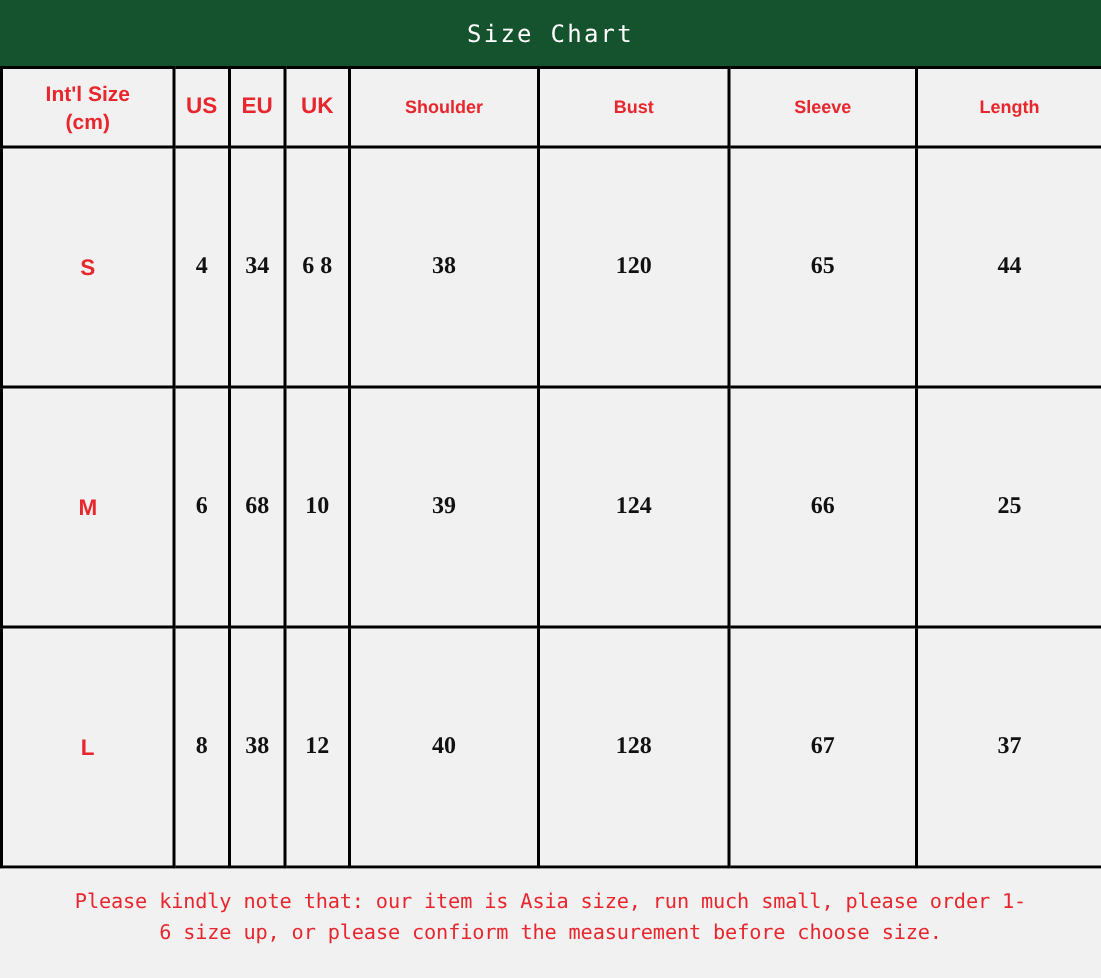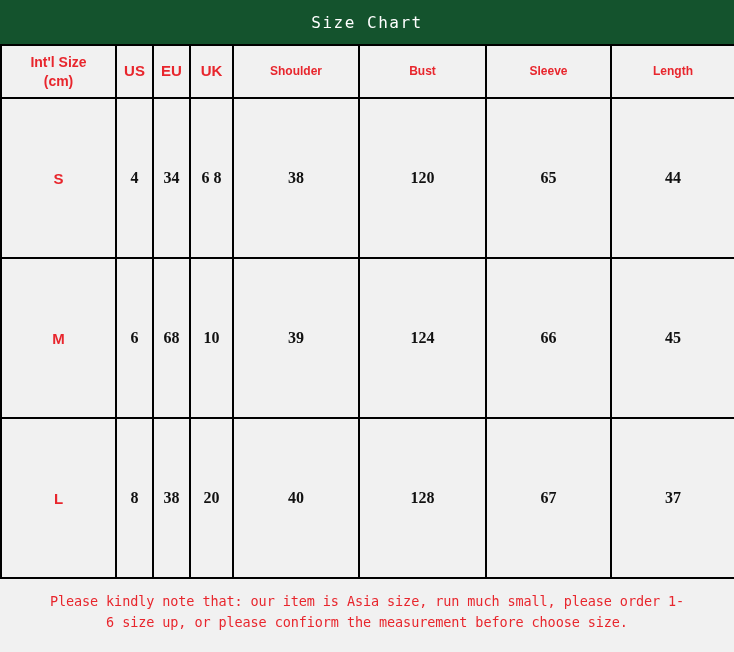--- a/index.html
+++ b/index.html
@@ -171,27 +171,27 @@
         <td class="cell-val">44</td>
       </tr>
       <tr class="data-row">
         <td class="cell-size">M</td>
         <td class="cell-val">6</td>
         <td class="cell-val">68</td>
         <td class="cell-val">10</td>
         <td class="cell-val">39</td>
         <td class="cell-val">124</td>
         <td class="cell-val">66</td>
-        <td class="cell-val">45</td>
+        <td class="cell-val">25</td>
       </tr>
       <tr class="data-row">
         <td class="cell-size">L</td>
         <td class="cell-val">8</td>
         <td class="cell-val">38</td>
-        <td class="cell-val">20</td>
+        <td class="cell-val">12</td>
         <td class="cell-val">40</td>
         <td class="cell-val">128</td>
         <td class="cell-val">67</td>
         <td class="cell-val">37</td>
       </tr>
     </tbody>
   </table>
 
   <div class="footer-note">
     <div class="footer-line">Please  kindly note that: our item is Asia size, run much small, please order 1-</div>

